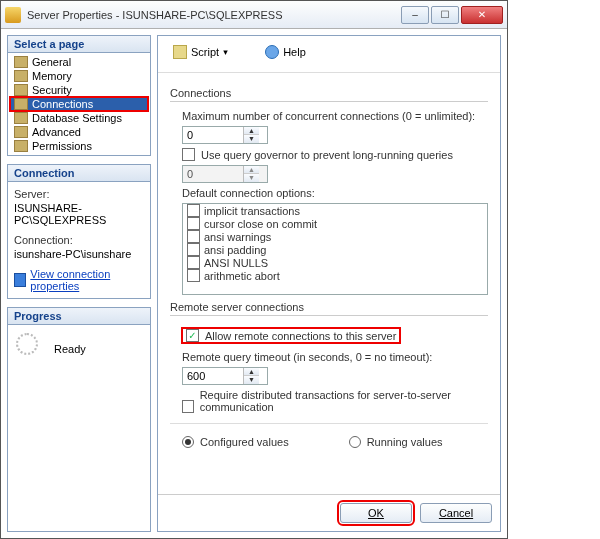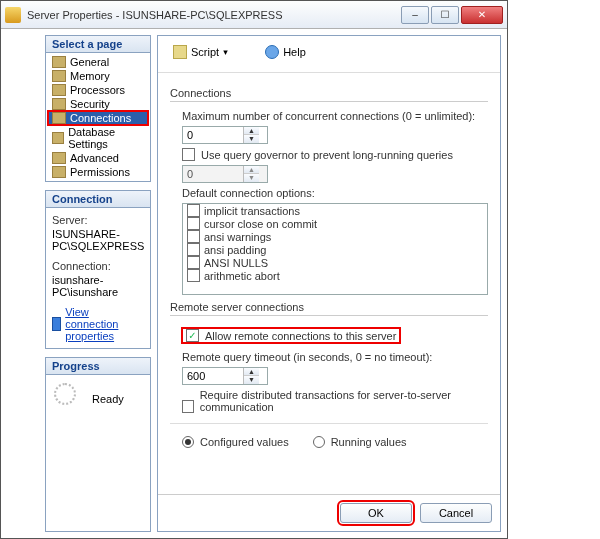--- a/index.html
+++ b/index.html
@@ -6,21 +6,21 @@
 body { margin: 0; background: #fff; }
 .window { width: 508px; height: 539px; border: 1px solid #555; display: flex; flex-direction: column; background: #fff; position: relative; }
 .titlebar { height: 28px; background: linear-gradient(#fdfefe, #e6ecf5); border-bottom: 1px solid #b0b0b0; display: flex; align-items: center; padding: 0 4px; }
 .titlebar-icon { width: 16px; height: 16px; margin-right: 6px; background: linear-gradient(#f6d66a,#d89a1e); border-radius: 2px; }
 .titlebar-text { flex: 1; color: #333; }
 .winbtns { display: flex; }
 .winbtn { width: 28px; height: 18px; margin-left: 2px; border: 1px solid #8a9db5; background: linear-gradient(#f6f9fd,#d7e4f2); border-radius: 2px; display: flex; align-items: center; justify-content: center; font-size: 10px; color: #333; }
 .winbtn.close { background: linear-gradient(#f08080,#c93030); border-color: #a02020; color: #fff; width: 42px; }
 .body { flex: 1; display: flex; padding: 6px; gap: 6px; overflow: hidden; }
 .leftcol { width: 144px; display: flex; flex-direction: column; }
-.panel { border: 1px solid #8aa2c0; background: #fff; margin-left: 38px; }
+.panel { border: 1px solid #8aa2c0; background: #fff; }
 .panel-header { background: linear-gradient(#eef3fa,#d9e4f1); border-bottom: 1px solid #8aa2c0; padding: 2px 6px; font-weight: bold; color: #15428b; }
 .panel-body { padding: 2px 2px; }
 .page-list { flex: 0 0 auto; }
 .page-item { display: flex; align-items: center; gap: 4px; padding: 1px 4px; color: #000; cursor: default; }
 .page-item .pic { width: 14px; height: 12px; background: #c8b068; border: 1px solid #9a8040; }
 .page-item.sel { background: #2b5fab; color: #fff; }
 .page-item.sel .lbl { }
 .hl-red { outline: 2px solid #e00; outline-offset: -1px; }
 .conn-panel { margin-top: 8px; }
 .conn-body { padding: 6px; font-size: 11px; color: #333; }
@@ -47,22 +47,22 @@
 .spin { width: 16px; display: flex; flex-direction: column; border-left: 1px solid #bbb; }
 .spin div { height: 8px; font-size: 7px; line-height: 7px; text-align: center; background: linear-gradient(#fafcff,#e2e9f2); border-bottom: 1px solid #ccc; cursor: default; }
 .spin div:last-child { border-bottom: none; }
 .chk { display: flex; align-items: flex-end; gap: 6px; }
 .chkbox { width: 13px; height: 13px; border: 1px solid #707070; background: #fff; display: flex; align-items: center; justify-content: center; font-size: 10px; color: #2b5; }
 .chkbox.checked::after { content: "✓"; }
 .listbox { border: 1px solid #9aa; background: #fff; height: 92px; overflow-y: scroll; margin: 4px 0 4px 12px; }
 .listbox .opt { display: flex; align-items: center; gap: 4px; padding: 0 4px; }
 .radio { width: 12px; height: 12px; border: 1px solid #666; border-radius: 50%; display: inline-flex; align-items: center; justify-content: center; }
 .radio.on::after { content: ""; width: 6px; height: 6px; background: #333; border-radius: 50%; }
-.radios-row { display: flex; gap: 24px; margin: 12px 0 0 12px; align-items: center; }
-.footer { border-top: 1px solid #ccc; padding: 8px; display: flex; justify-content: flex-end; gap: 8px; }
+.radios-row { display: flex; gap: 60px; margin: 12px 0 0 12px; align-items: center; }
+.footer { border-top: 1px solid #ccc; padding: 8px; display: flex; justify-content: flex-end; gap: 8px; text-decoration: underline; }
 .btn { min-width: 72px; padding: 3px 12px; border: 1px solid #8a9db5; background: linear-gradient(#fdfefe,#e5ecf5); border-radius: 3px; text-align: center; cursor: default; }
 .btn.ok { outline: 2px solid #e00; outline-offset: 1px; }
 .sep { min-height: 1px; }
 ::-webkit-scrollbar { width: 16px; }
 ::-webkit-scrollbar-thumb { background: #cdd7e5; border: 1px solid #aab6c8; }
 ::-webkit-scrollbar-button { background: #e4ebf4; border: 1px solid #aab6c8; height: 16px; }
 </style>
 </head>
 <body>
 
@@ -85,24 +85,20 @@
             <div class="page-item">
               <span class="pic"></span>
               <span class="lbl">General</span>
             </div>
             <div class="page-item">
               <span class="pic"></span>
               <span class="lbl">Memory</span>
             </div>
             <div class="page-item">
               <span class="pic"></span>
-              <span class="lbl">Processors</span>
-            </div>
-            <div class="page-item">
-              <span class="pic"></span>
               <span class="lbl">Security</span>
             </div>
             <div class="page-item sel hl-red">
               <span class="pic"></span>
               <span class="lbl">Connections</span>
             </div>
             <div class="page-item">
               <span class="pic"></span>
               <span class="lbl">Database Settings</span>
             </div>

